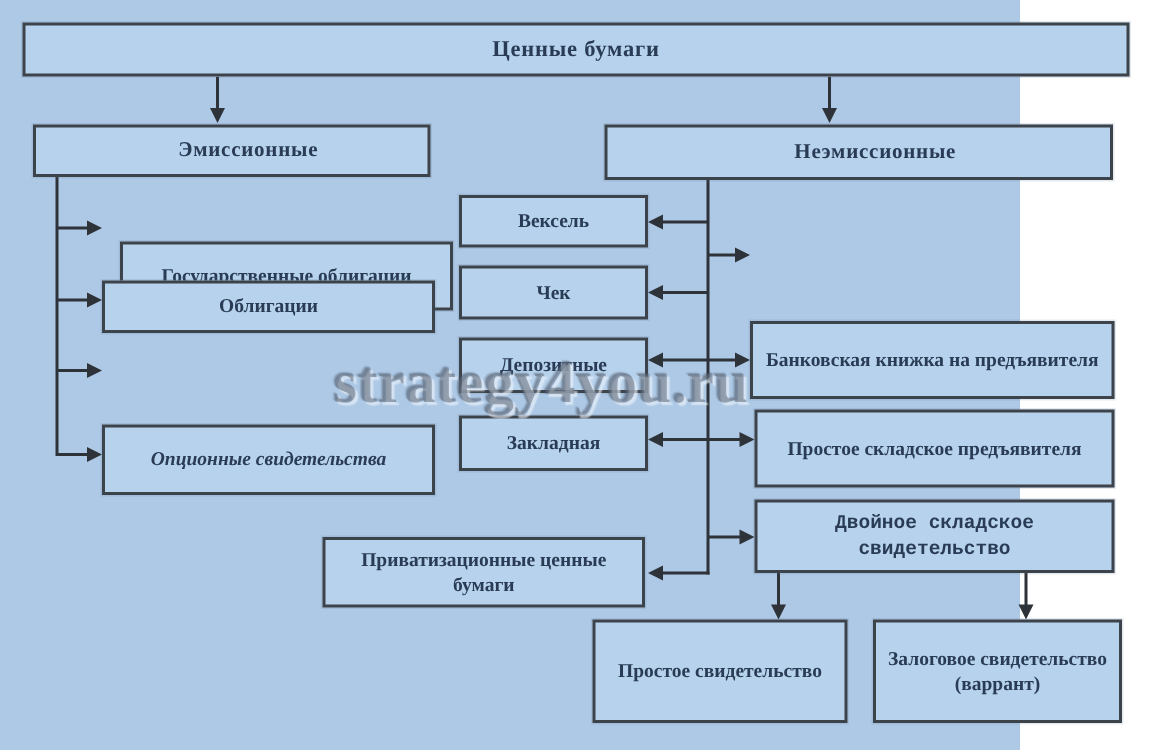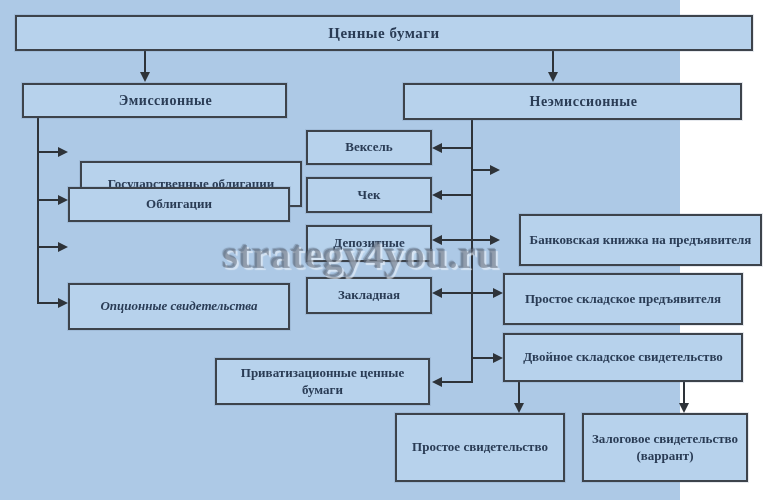--- a/index.html
+++ b/index.html
@@ -99,25 +99,25 @@
 
   <div class="node" style="left:306px; top:177px; width:126px; height:36px;">Чек</div>
 
   <div class="node" style="left:306px; top:130px; width:126px; height:35px;">Вексель</div>
 
   <div class="node" style="left:306px; top:225px; width:126px; height:37px;">Депозитные</div>
 
   <div class="node" style="left:306px; top:277px; width:126px; height:37px;">Закладная</div>
 
 
-  <div class="node" style="left:519px; top:214px; width:243px; height:52px;text-align:right;">Банковская книжка на предъявителя</div>
+  <div class="node" style="left:500px; top:214px; width:243px; height:52px;text-align:right;">Банковская книжка на предъявителя</div>
 
   <div class="node" style="left:503px; top:273px; width:240px; height:52px;">Простое складское предъявителя</div>
 
-  <div class="node" style="left:503px; top:333px; width:240px; height:49px;">Двойное складское свидетельство</div>
+  <div class="node" style="left:503px; top:333px; width:240px; height:49px;font-family:Liberation Mono, monospace;">Двойное складское свидетельство</div>
 
   <div class="node" style="left:215px; top:358px; width:215px; height:47px;">Приватизационные ценные бумаги</div>
 
   <div class="node" style="left:395px; top:413px; width:170px; height:69px;">Простое свидетельство</div>
 
   <div class="node" style="left:582px; top:413px; width:166px; height:69px;">Залоговое свидетельство (варрант)</div>
 
   <div class="line vline" style="left:144px; top:51px; height:21px;"></div>
   <div class="arrow down" style="left:140px; top:72px;"></div>
 

